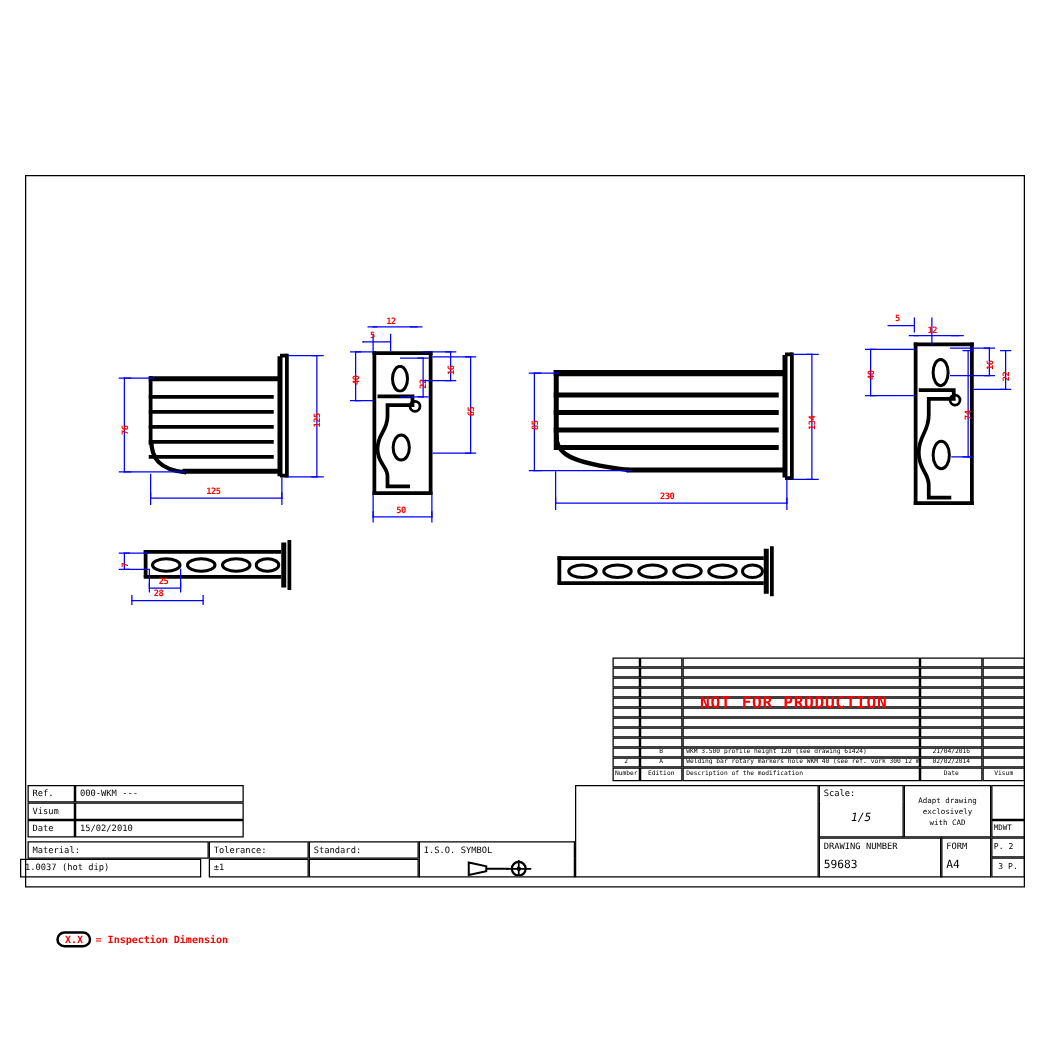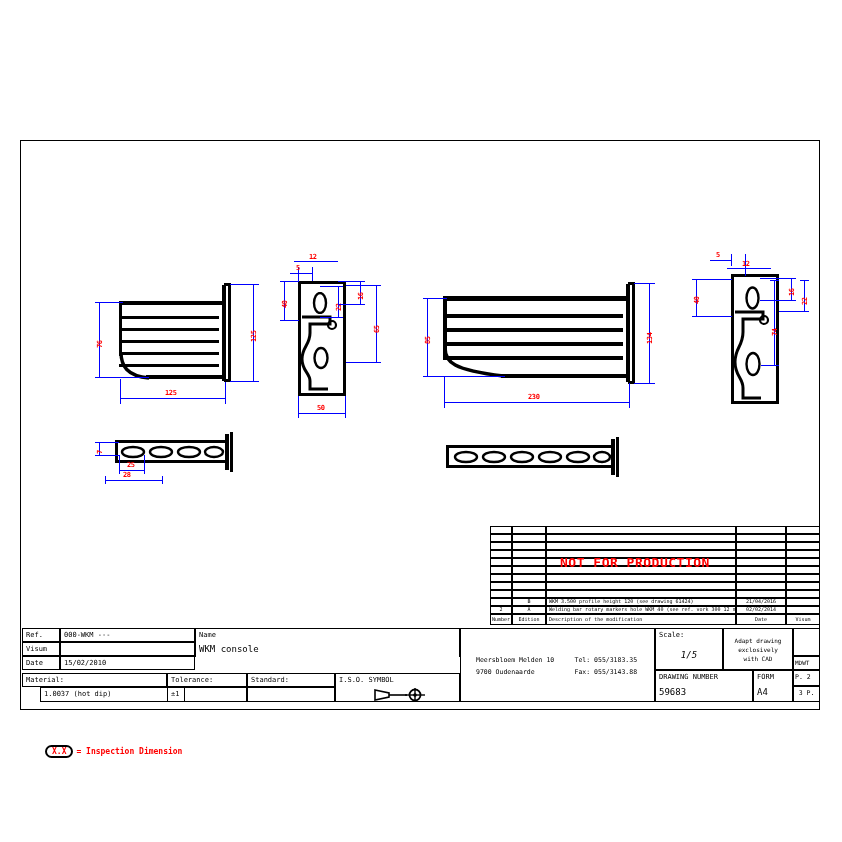--- a/index.html
+++ b/index.html
@@ -364,57 +364,43 @@
 
   <div class="cell lft" style="left:22px;top:628px;width:38px;height:14px;">Ref.</div>
   <div class="cell lft" style="left:60px;top:628px;width:135px;height:14px;">000-WKM ---</div>
 
   <div class="cell lft" style="left:22px;top:642px;width:38px;height:14px;">Visum</div>
   <div class="cell lft" style="left:60px;top:642px;width:135px;height:14px;"></div>
 
   <div class="cell lft" style="left:22px;top:656px;width:38px;height:14px;">Date</div>
   <div class="cell lft" style="left:60px;top:656px;width:135px;height:14px;">15/02/2010</div>
 
-  <div class="cell lft" style="left:195px;top:628px;width:265px;height:14px;border-bottom:none;">Name</div>
-  <div class="cell lft mid" style="left:195px;top:642px;width:265px;height:15px;border-top:none;border-bottom:none;padding-top:0;">WKM console</div>
 
   <div class="cell lft" style="left:22px;top:673px;width:145px;height:14px;">Material:</div>
-  <div class="cell lft" style="left:40px;top:687px;width:145px;height:15px;">1.0037 (hot dip)</div>
+  <div class="cell lft" style="left:16px;top:687px;width:145px;height:15px;">1.0037 (hot dip)</div>
 
   <div class="cell lft" style="left:167px;top:673px;width:80px;height:14px;">Tolerance:</div>
   <div class="cell lft" style="left:167px;top:687px;width:80px;height:15px;">±1</div>
 
   <div class="cell lft" style="left:247px;top:673px;width:88px;height:14px;">Standard:</div>
   <div class="cell lft" style="left:247px;top:687px;width:88px;height:15px;"></div>
 
   <div class="cell lft" style="left:335px;top:673px;width:125px;height:14px;border-bottom:none;">I.S.O. SYMBOL</div>
   <div class="cell" style="left:335px;top:687px;width:125px;height:15px;border-top:none;">
     <svg width="118" height="13" style="display:block;margin:0 auto;">
       <path d="M36,2 L50,5 L50,9 L36,12 Z" stroke="#000" stroke-width="1.6" fill="none"></path>
       <line x1="50" y1="7" x2="68" y2="7" stroke="#000" stroke-width="1.6"></line>
       <circle cx="76" cy="7" r="5.5" stroke="#000" stroke-width="1.8" fill="none"></circle>
       <circle cx="76" cy="7" r="1.8" fill="#000"></circle>
       <line x1="66" y1="7" x2="86" y2="7" stroke="#000" stroke-width="1.4"></line>
       <line x1="76" y1="0" x2="76" y2="13" stroke="#000" stroke-width="1.4"></line>
     </svg>
   </div>
 
   <div class="cell ctr" style="left:460px;top:628px;width:195px;height:74px;flex-direction:column;justify-content:center;">
-    <div class="addr" style="margin-top:3px;width:100%;">
-      <table style="width:100%;border-collapse:collapse;font-size:6.5px;">
-        <tbody><tr>
-          <td style="padding-left:12px;">Meersbloem Melden 10</td>
-          <td>Tel: 055/3183.35</td>
-        </tr>
-        <tr>
-          <td style="padding-left:12px;">9700 Oudenaarde</td>
-          <td>Fax: 055/3143.88</td>
-        </tr>
-      </tbody></table>
-    </div>
   </div>
 
   <div class="cell lft" style="left:655px;top:628px;width:68px;height:13px;border-bottom:none;">Scale:</div>
   <div class="cell ctr mid" style="left:655px;top:641px;width:68px;height:29px;border-top:none;font-style:italic;">1/5</div>
 
   <div class="cell ctr" style="left:723px;top:628px;width:70px;height:42px;flex-direction:column;justify-content:center;font-size:6px;line-height:1.5;">
     <div>Adapt drawing</div>
     <div>exclosively</div>
     <div>with CAD</div>
   </div>

